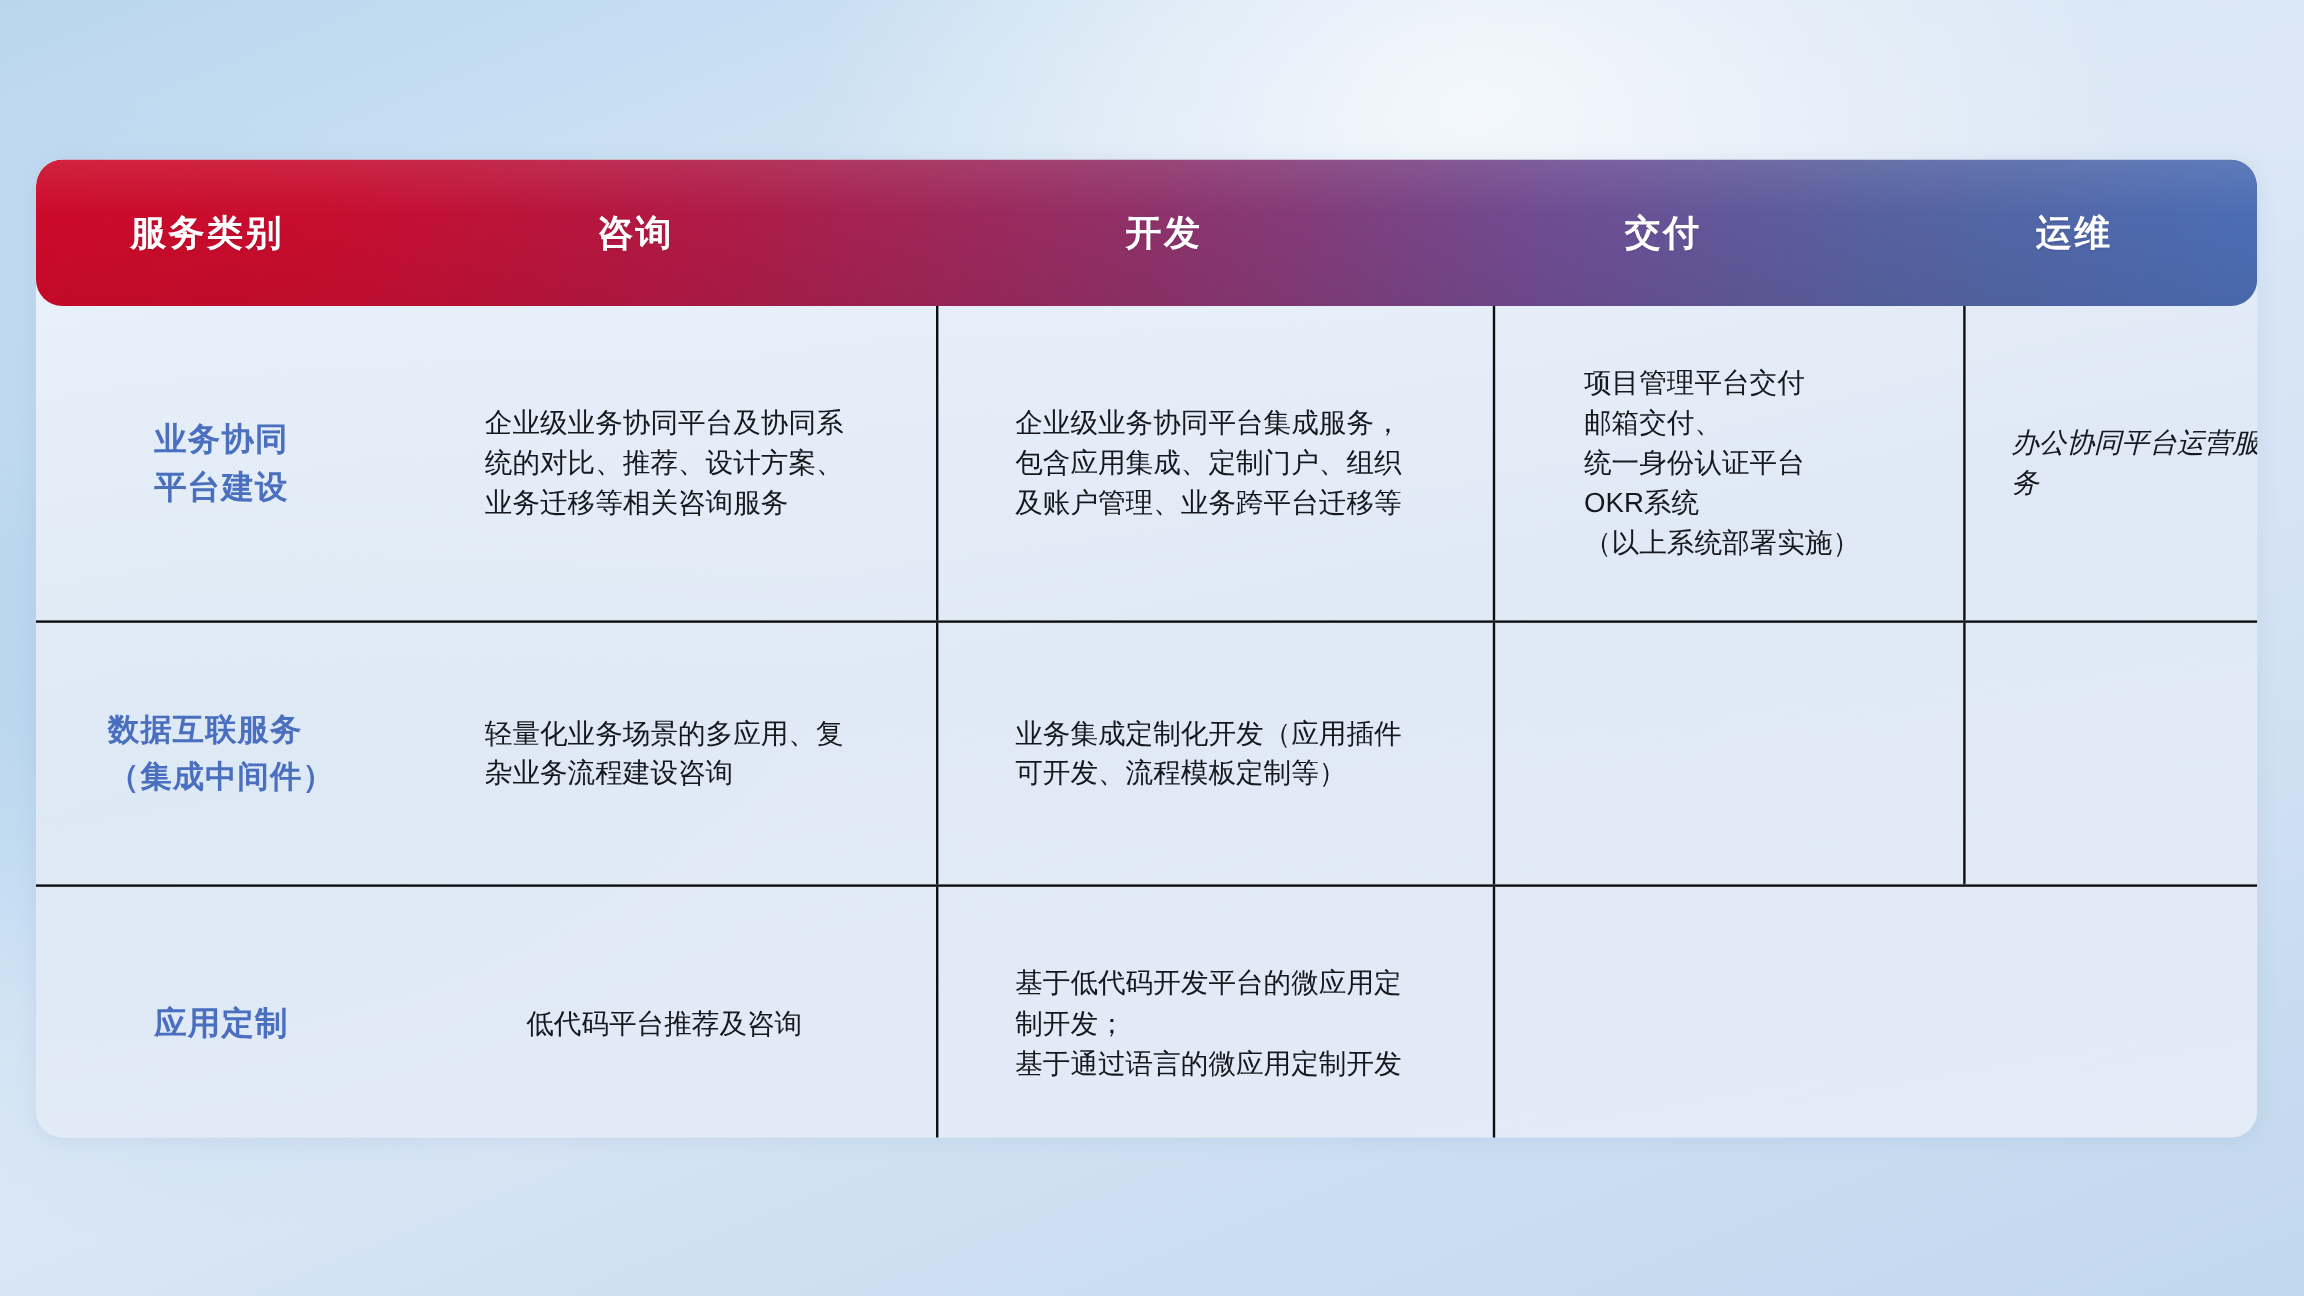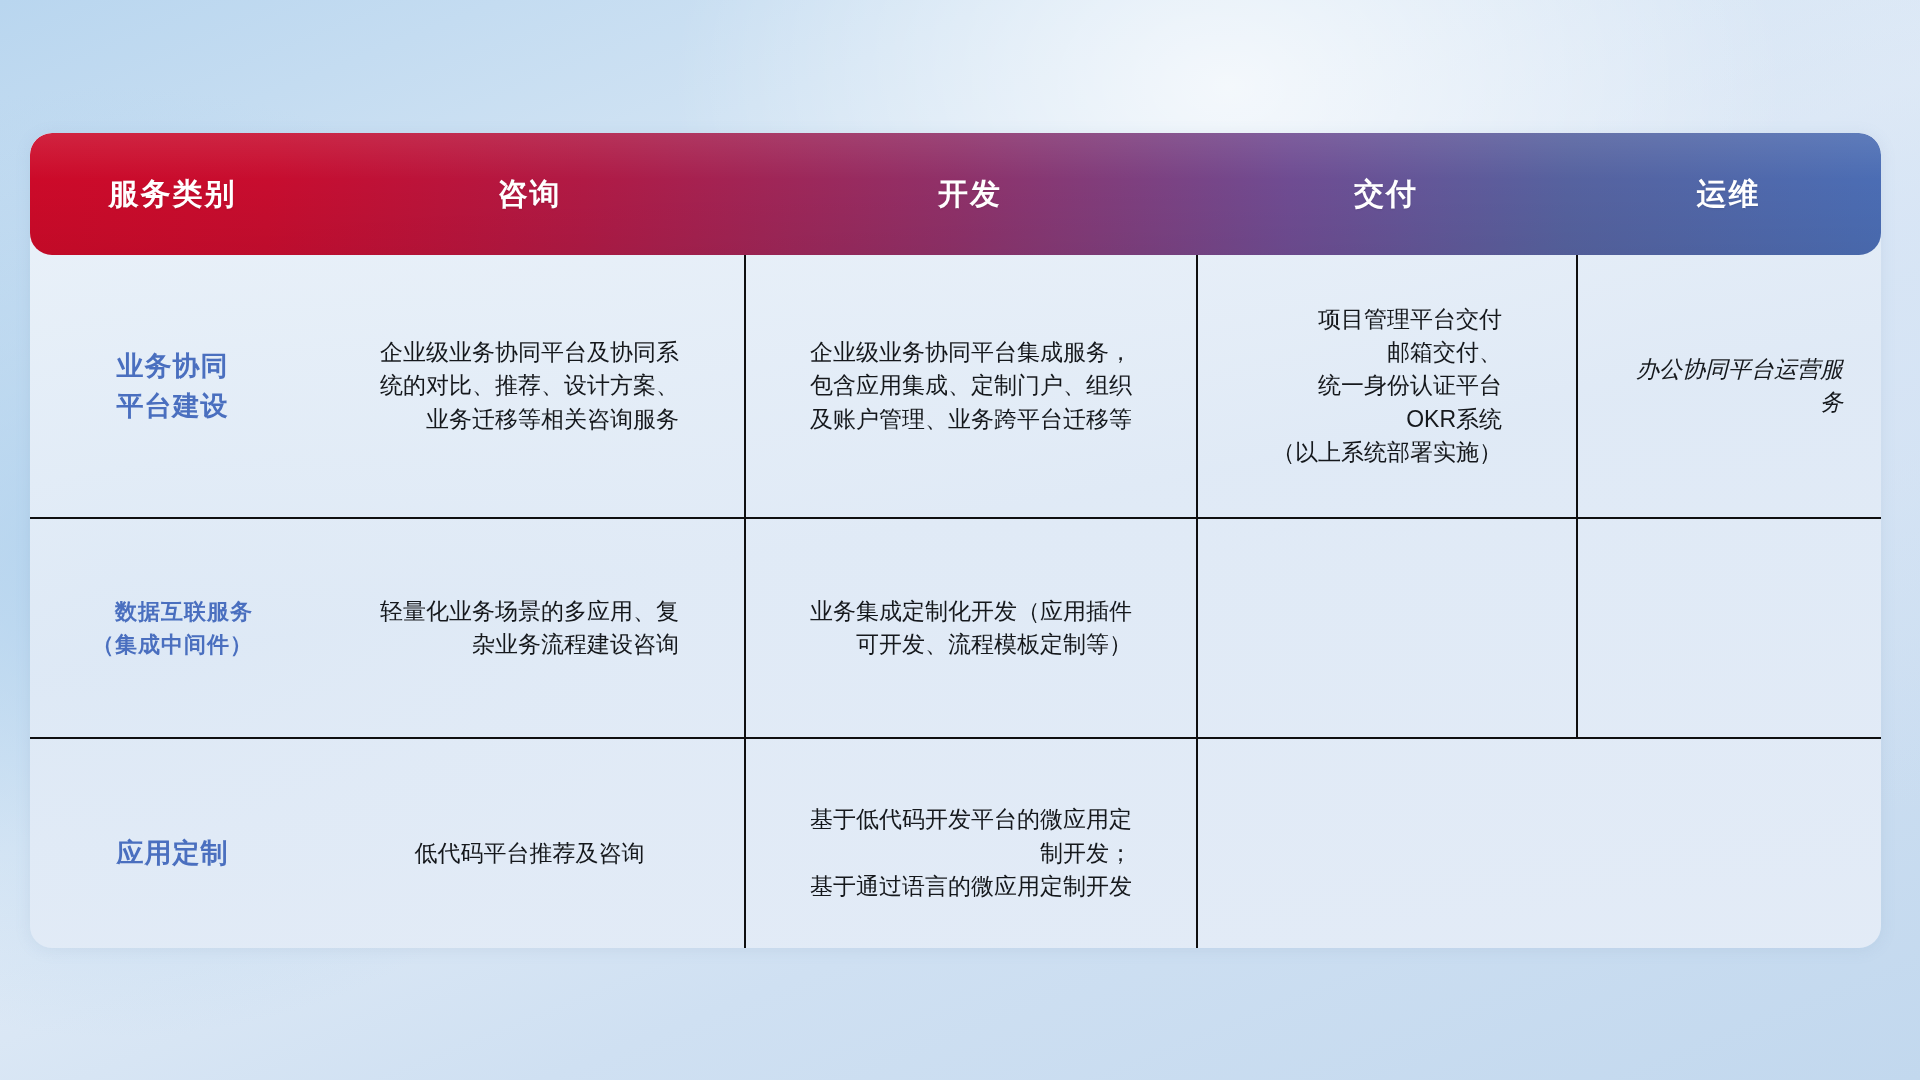--- a/index.html
+++ b/index.html
@@ -53,36 +53,37 @@
   .tbody { flex:1 1 auto; display:flex; flex-direction:column; }
   .trow { display:flex; align-items:stretch; position:relative; }
   .trow + .trow { border-top:2.5px solid #0f0f10; }
   .trow.r1 { flex:0 0 262px; }
   .trow.r2 { flex:0 0 220px; }
   .trow.r3 { flex:0 0 231px; }
 
   .cell {
     display:flex; align-items:center; justify-content:center;
     padding:6px 38px;
-    text-align:right;
+    text-align:left;
     line-height:1.45;
     color:#15181c;
     font-size:23px;
     white-space:pre-line;
+    margin-left:12px;
   }
   .cell.divider-left { border-left:2.5px solid #0f0f10; }
 
   .cat {
     color:#4a6fbf;
     font-weight:700;
     font-size:27px;
     letter-spacing:1px;
     line-height:1.5;
   }
-  .cat.wide { font-size:22px; }
+  .cat.wide { font-size:26px; }
 
   
   .c1 { flex:0 0 285px; }
   .c2 { flex:0 0 429px; }
   .c3 { flex:0 0 452px; }
   .c4 { flex:0 0 380px; }
   .c5 { flex:0 0 305px;font-style:italic; }
 
   .h1 { flex:0 0 285px; }
   .h2 { flex:0 0 429px;font-family:Liberation Serif, serif; }

